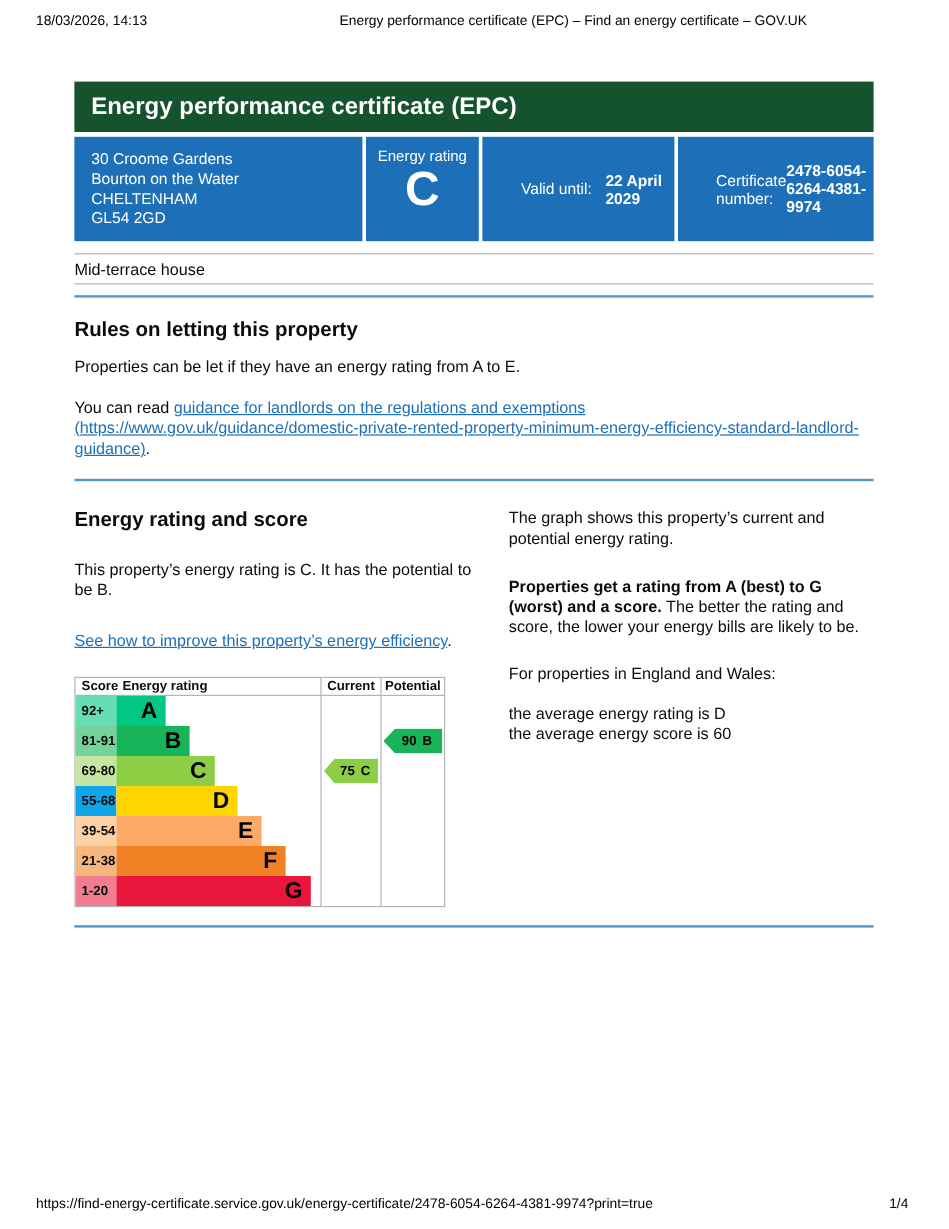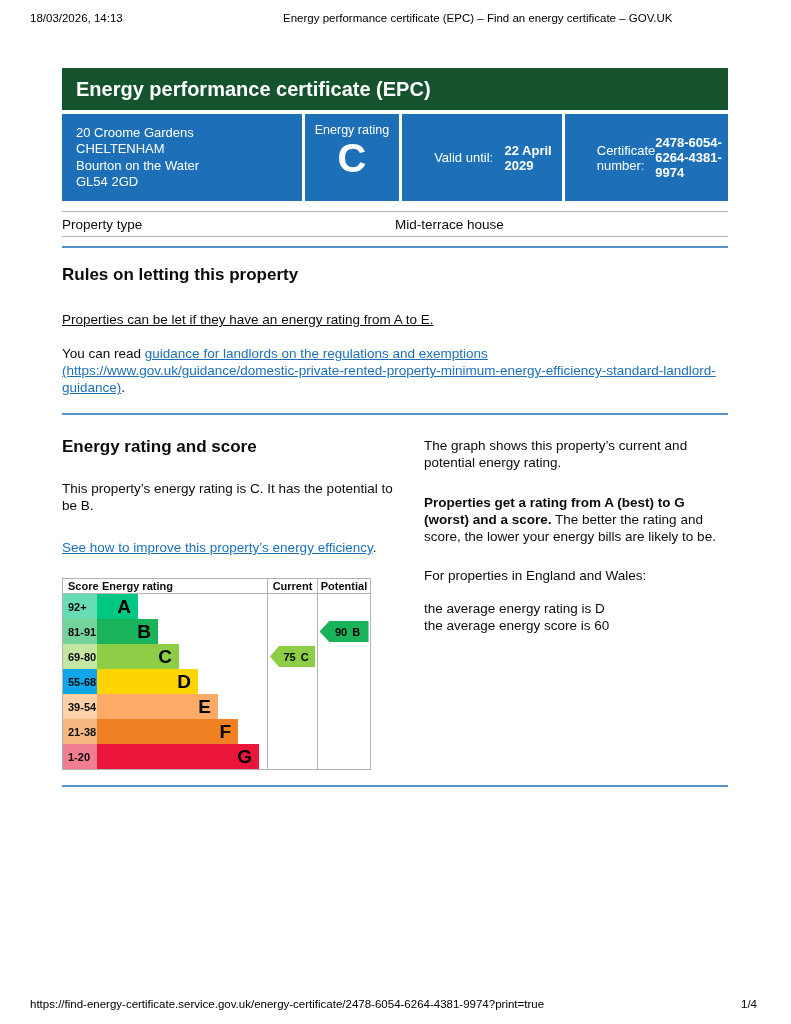--- a/index.html
+++ b/index.html
@@ -32,21 +32,21 @@
   .ptable { margin-top:10px; border-top:1px solid #b1b4b6; }
   .prow { display:flex; height:25px; align-items:center; border-bottom:1px solid #b1b4b6; font-size:13.5px; }
   .prow .pl, .prow .pv { width:50%; }
 
   .hr-blue { border:none; border-top:2px solid #5694ca; margin-top:9px; }
   .hr-blue.mt17 { margin-top:17px; }
   .hr-blue.mt15 { margin-top:15px; }
 
   h2 { font-size:17px; font-weight:bold; margin-top:17px; color:#0b0c0c; }
   p { font-size:13.5px; line-height:17px; }
-  .mt20 { margin-top:26px;text-decoration:underline; }
+  .mt20 { margin-top:12px; }
   .mt17 { margin-top:17px; }
   a.lnk { color:#1d70b8; text-decoration:underline; overflow-wrap:anywhere; cursor:pointer; }
 
   .columns { display:flex; margin-top:22px; }
   .col-left { width:340px; }
   .col-left h2 { margin-top:0; }
   .col-left .lead { margin-top:23px; }
   .col-left .linkp { margin-top:25px; }
   .col-right { margin-left:22px; width:304px; }
   .col-right .p2 { margin-top:23px; }
@@ -83,44 +83,43 @@
     <span class="ph-date">18/03/2026, 14:13</span>
     <span class="ph-title">Energy performance certificate (EPC) – Find an energy certificate – GOV.UK</span>
   </div>
 
   <div class="page">
 
     <div class="banner">Energy performance certificate (EPC)</div>
 
     <div class="summary">
       <div class="bluebox addr">
-        <div>20 Croome Gardens</div>
+        <div>30 Croome Gardens</div>
+        <div>Bourton on the Water</div>
         <div>CHELTENHAM</div>
-        <div>Bourton on the Water</div>
         <div>GL54 2GD</div>
       </div>
       <div class="bluebox rating-box">
         <div class="lbl">Energy rating</div>
         <div class="big">C</div>
       </div>
       <div class="right-stack">
         <div class="bluebox rs-box">
           <span class="rs-label">Valid until:</span>
           <span class="rs-value">22 April 2029</span>
         </div>
         <div class="bluebox rs-box">
           <span class="rs-label">Certificate number:</span>
           <span class="rs-value">2478-6054-6264-4381-9974</span>
         </div>
       </div>
     </div>
 
     <div class="ptable">
       <div class="prow">
-        <div class="pl">Property type</div>
         <div class="pv">Mid-terrace house</div>
       </div>
     </div>
 
     <hr class="hr-blue">
 
     <h2>Rules on letting this property</h2>
     <p class="mt20">Properties can be let if they have an energy rating from A to E.</p>
     <p class="mt17"><span>You can read </span><a class="lnk">guidance for landlords on the regulations and exemptions (https://www.gov.uk/guidance/domestic-private-rented-property-minimum-energy-efficiency-standard-landlord-guidance)</a><span>.</span></p>
 

